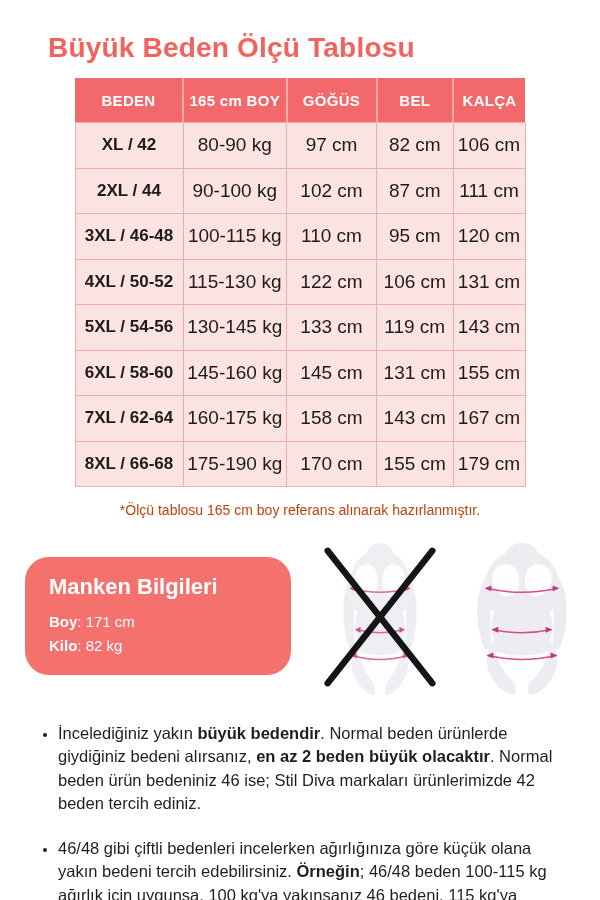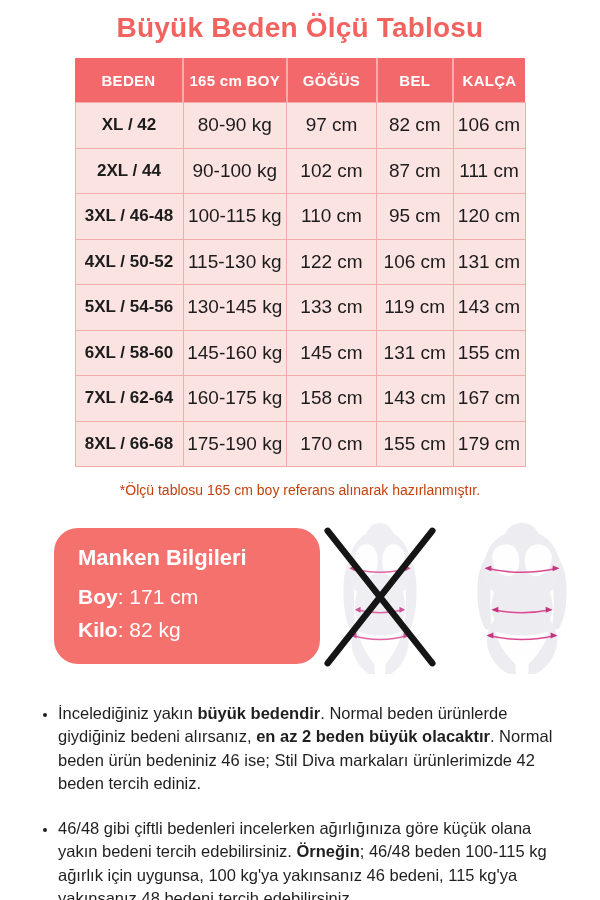--- a/index.html
+++ b/index.html
@@ -2,51 +2,51 @@
 <html><head>
 <meta charset="utf-8">
 <style>
   html,body { margin:0; padding:0; background:#ffffff; }
   .page {
     width:600px; height:900px; margin:0 auto; background:#ffffff;
     font-family:"Liberation Sans","DejaVu Sans",sans-serif;
     color:#1e1e1e; overflow:hidden; box-sizing:border-box;
   }
   .title {
-    margin:12px 0 14px 0; text-align:center;
-    font-size:28px; font-weight:bold; color:#F2625F; letter-spacing:0.2px;
+    margin:32px 0 14px 0; text-align:left;
+    font-size:28px; font-weight:bold; color:#F2625F; letter-spacing:0.2px;padding-left:48px;
   }
   table.size-table {
     width:451px; margin:0 auto; border-collapse:collapse; table-layout:fixed;
   }
   table.size-table th {
     background:#F3696B; color:#ffffff; font-weight:bold; font-size:15px;
     height:44px; border-right:2px solid rgba(255,255,255,0.45);
     letter-spacing:0.3px; padding:0 2px;
   }
   table.size-table th:last-child { border-right:none; }
   table.size-table td {
     background:#FBE3E2; border:1.5px solid #EFAEAB;
     height:44.5px; text-align:center; font-size:19px; color:#1c1c1c; padding:0 2px;
   }
   table.size-table td.beden { font-weight:bold; font-size:17px; }
   col.c1{width:24%} col.c2{width:23%} col.c3{width:20%} col.c4{width:17%} col.c5{width:16%}
   .footnote {
     margin:15px 0 0 0; text-align:center; font-size:14px; color:#c2410c;
   }
   .info-row {
-    display:flex; align-items:center; justify-content:flex-end;
+    display:flex; align-items:center; justify-content:space-between;
     margin:22px 14px 0 25px; height:152px;
   }
   .model-card {
     width:266px; box-sizing:border-box; background:#F4716E; border-radius:24px;
     padding:17px 24px 18px 24px; color:#ffffff;
   }
   .model-card .card-title { font-size:22px; font-weight:bold; margin-bottom:10px; }
-  .model-card .card-line  { font-size:21px; line-height:1.55; }
+  .model-card .card-line  { font-size:15px; line-height:1.55; }
   .model-card .card-line b { font-weight:bold; }
   .figures { display:flex; align-items:center; gap:22px; padding-right:4px; }
   ul.notes {
     margin:30px 0 0 0; padding:0 30px 0 58px; list-style:disc outside;
   }
   ul.notes li {
     font-size:16.5px; line-height:1.42; color:#1f1f1f; margin-bottom:21px;
   }
   ul.notes li::marker { color:#1f1f1f; font-size:14px; }
   ul.notes b { font-weight:bold; }

